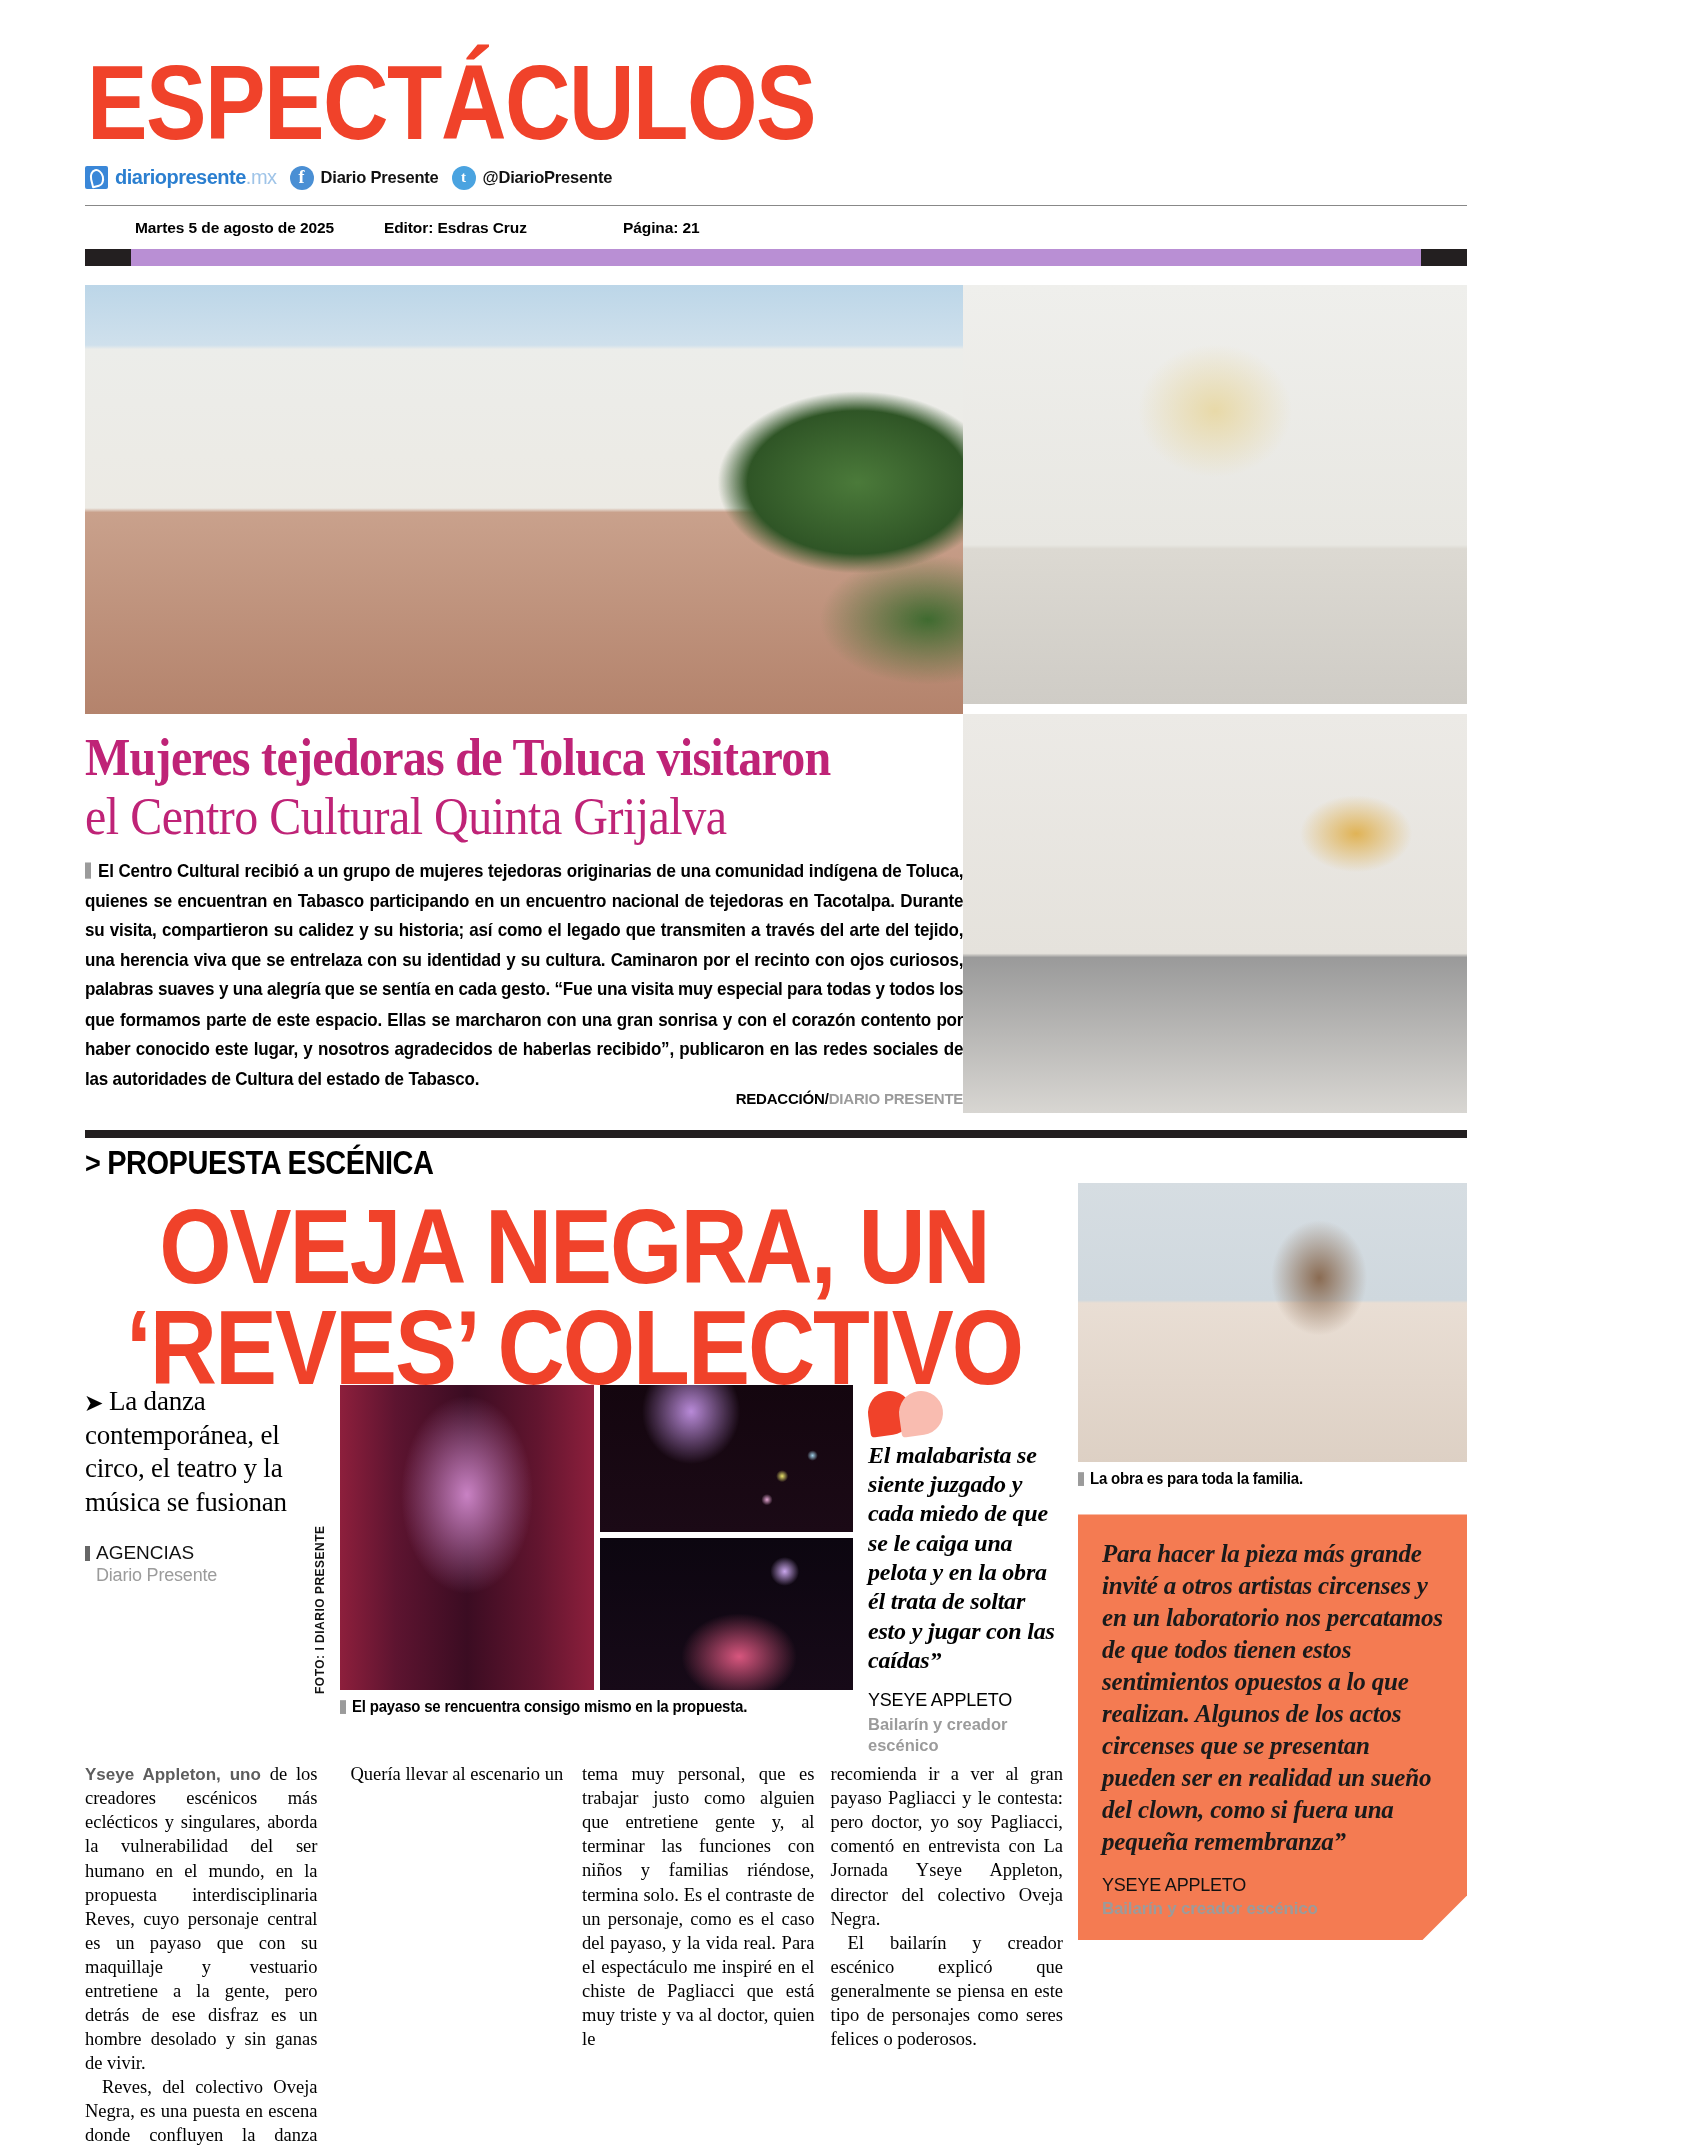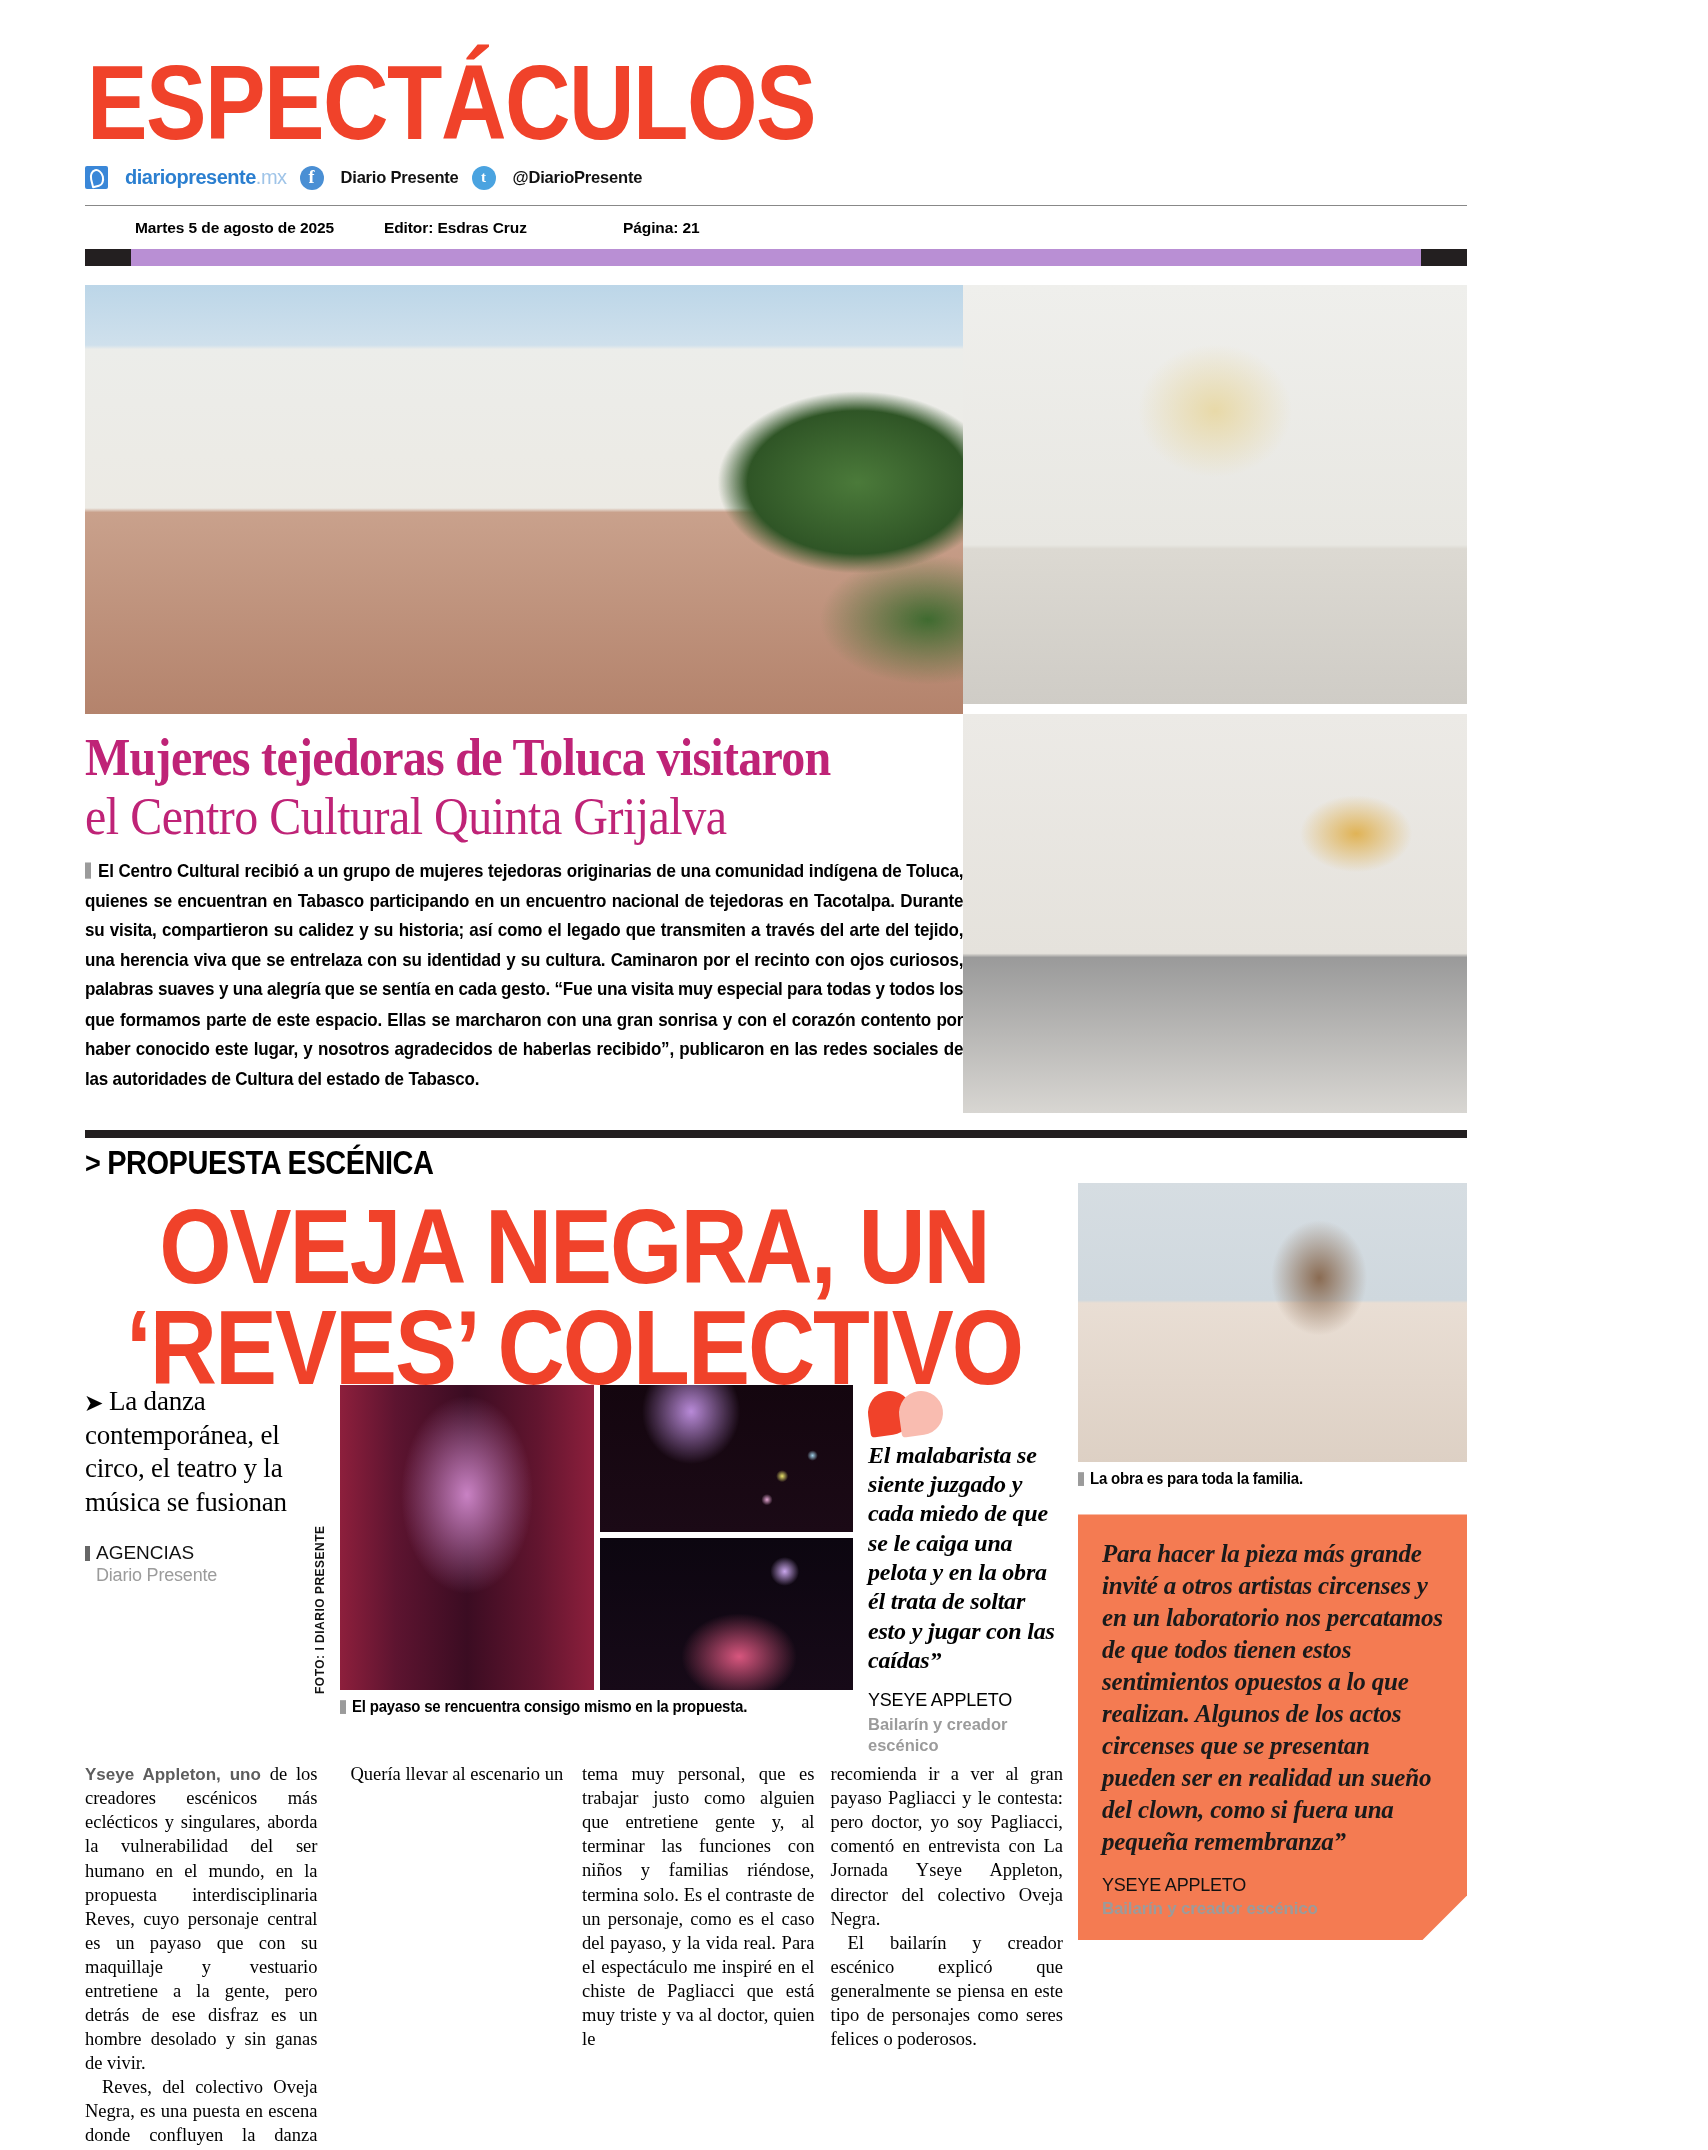--- a/index.html
+++ b/index.html
@@ -27,21 +27,21 @@
     transform: scaleY(1.18) scaleX(1.02);
     transform-origin: left top;
     margin-left: 2px;
   }
   .social-row {
     display: flex;
     align-items: center;
     gap: 13px;
     margin-top: 29px;
   }
-  .social-item { display: flex; align-items: center; gap: 17px; }
+  .social-item { display: flex; align-items: center; gap: 7px; }
   .dp-logo-box {
     width: 23px; height: 23px; background: #3a87d8;
     border-radius: 2px; position: relative;
     display: flex; align-items: center; justify-content: center;
   }
   .dp-logo-box::after {
     content: ""; width: 10px; height: 14px;
     border: 2.5px solid #fff; border-radius: 50% 50% 50% 1px;
     transform: rotate(-14deg);
   }
@@ -328,20 +328,23 @@
     <div class="a1-left">
       <div class="photo a1-hero ph-quinta-ext"></div>
 
       <h1 class="a1-head">
         <span class="l1">Mujeres tejedoras de Toluca visitaron</span>
         <span class="l2">el Centro Cultural Quinta Grijalva</span>
       </h1>
 
       <p class="a1-body"><span class="bullet-sq"></span><span>El Centro Cultural recibió a un grupo de mujeres tejedoras originarias de una comunidad indígena de Toluca, quienes se encuentran en Tabasco participando en un encuentro nacional de tejedoras en Tacotalpa. Durante su visita, compartieron su calidez y su historia; así como el legado que transmiten a través del arte del tejido, una herencia viva que se entrelaza con su identidad y su cultura. Caminaron por el recinto con ojos curiosos, palabras suaves y una alegría que se sentía en cada gesto. “Fue una visita muy especial para todas y todos los que formamos parte de este espacio. Ellas se marcharon con una gran sonrisa y con el corazón contento por haber conocido este lugar, y nosotros agradecidos de haberlas recibido”, publicaron en las redes sociales de las autoridades de Cultura del estado de Tabasco.</span></p>
 
+      <div class="a1-credit">
+        <span>REDACCIÓN/</span><span class="grey">DIARIO PRESENTE</span>
+      </div>
     </div>
 
     <div class="a1-right">
       <div class="photo a1-side-top ph-quinta-int"></div>
       <div class="photo a1-side-bot ph-quinta-gal"></div>
     </div>
   </section>
 
   <div class="sec-div">
     <div class="bar">

